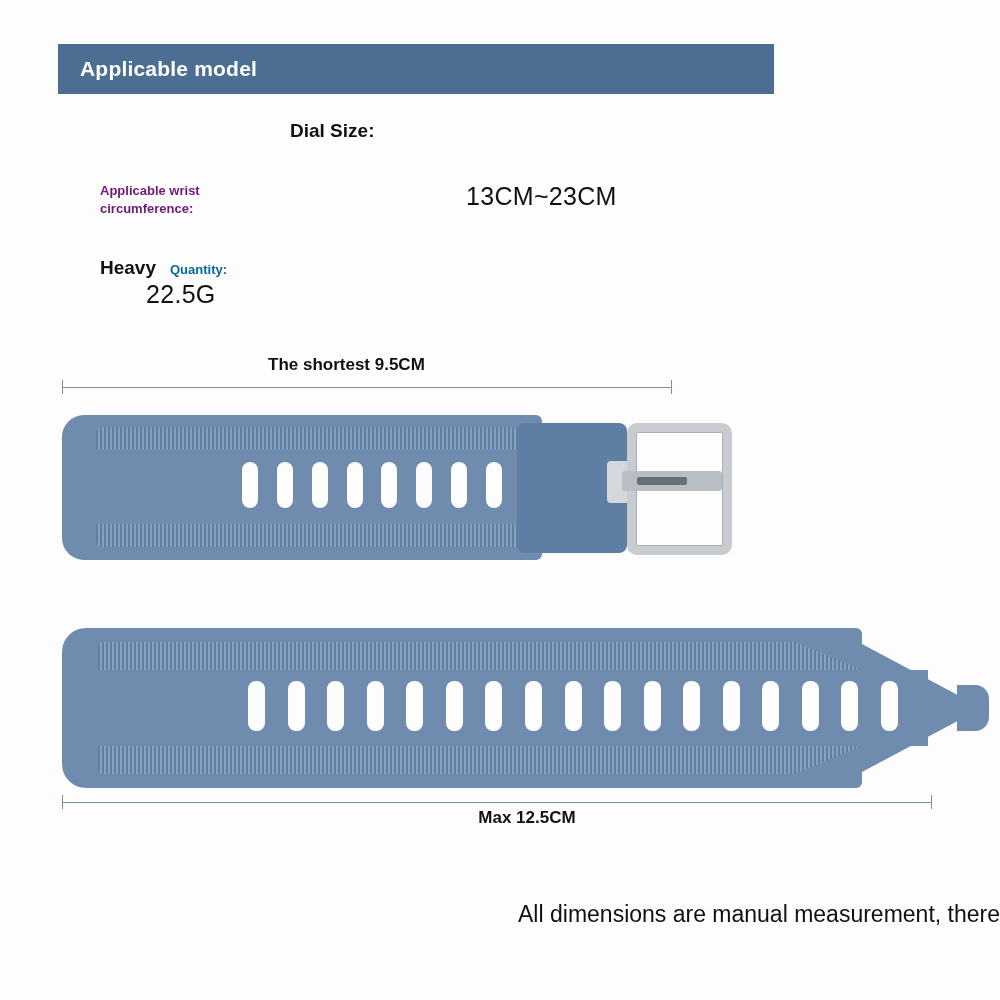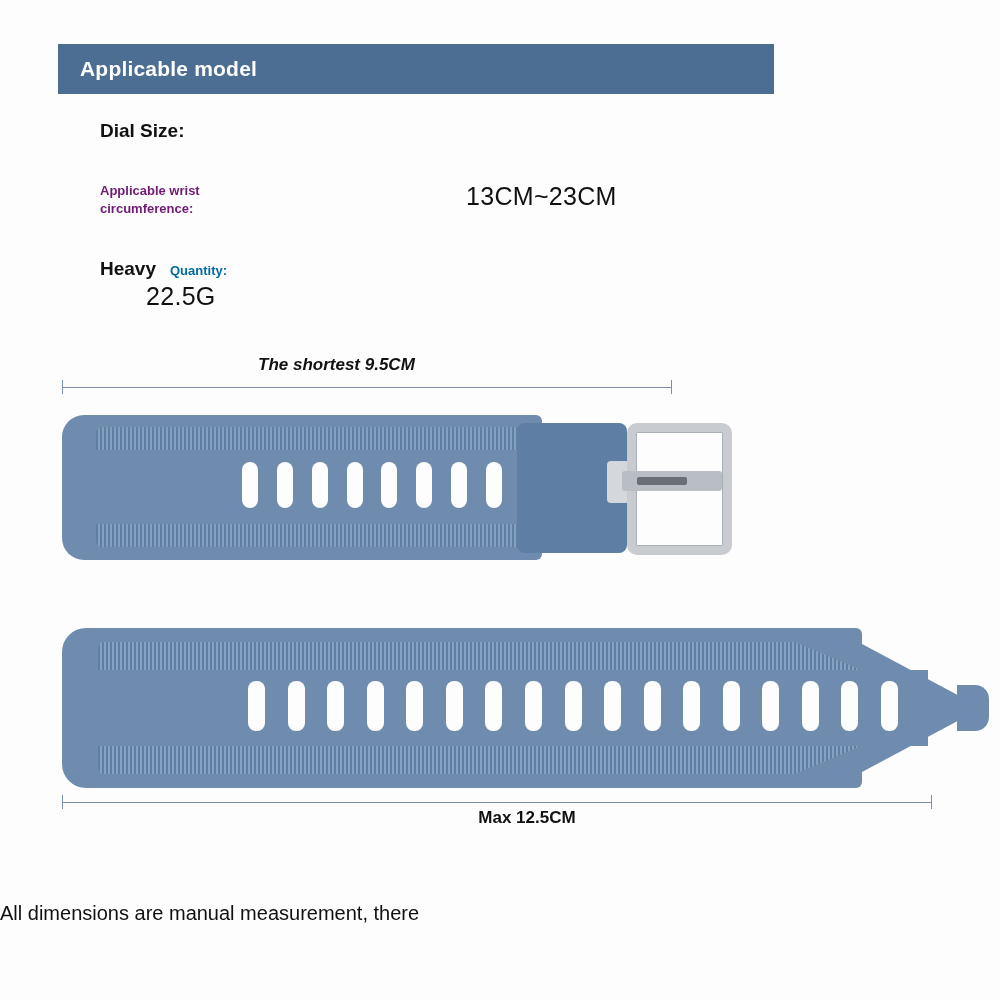--- a/index.html
+++ b/index.html
@@ -47,20 +47,21 @@
   .spec-block {
     position: absolute;
     left: 100px;
     top: 118px;
     width: 700px;
   }
   .spec-row {
     display: flex;
     align-items: flex-start;
     margin-bottom: 12px;
+    justify-content: center;
   }
   .spec-label {
     width: 320px;
     display: flex;
     align-items: baseline;
   }
   .spec-label .main {
     font-size: 19px;
     font-weight: bold;
     color: #111;
@@ -94,26 +95,25 @@
     margin-left: 46px;
   }
 
   .row1 { height: 52px; }
   .row2 { height: 62px; }
   .row3 { height: 52px; flex-direction: column; }
 
   
   .dim-caption-top {
     position: absolute;
-    left: 258px;
+    left: 268px;
     top: 355px;
     font-size: 17px;
     font-weight: bold;
     color: #111;
-    font-style: italic;
   }
 
   .measure-line-top {
     position: absolute;
     left: 62px;
     top: 380px;
     width: 610px;
     height: 14px;
   }
   .measure-line-top .line {
@@ -365,22 +365,22 @@
     color: #111;
     padding-left: 27px;
   }
 
   
   .footer-note {
     position: absolute;
     left: 0;
     top: 900px;
     width: 1000px;
-    text-align: left;
-    font-size: 20px;
+    text-align: right;
+    font-size: 23px;
     color: #111;
     line-height: 1.3;
   }
   .footer-note div { white-space: nowrap; }
 </style>
 </head>
 <body>
 
 <div class="page">
 

